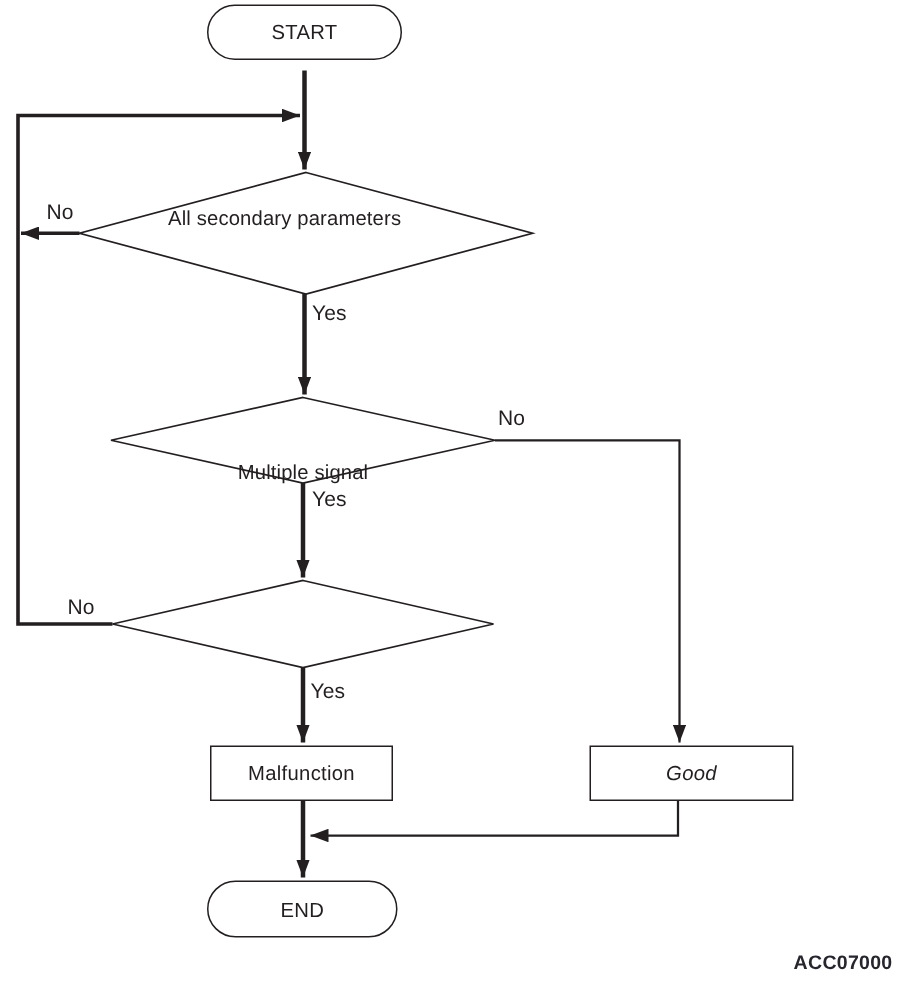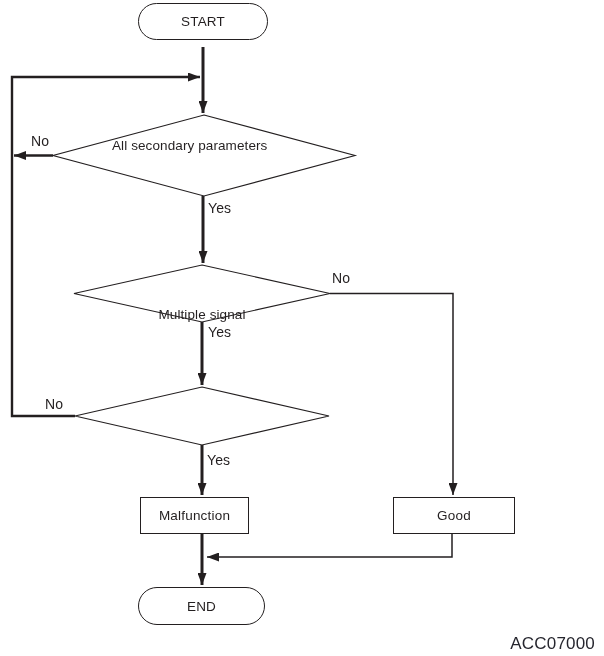--- a/index.html
+++ b/index.html
@@ -59,22 +59,22 @@
     font-size: 13.5px;
     line-height: 19px;
     white-space: nowrap;
     letter-spacing: 0.1px;
   }
   .dtext.centered { text-align: center; white-space: nowrap; }
   .figcode {
     position: absolute;
     right: 9px;
     top: 634px;
-    font-size: 17px;
-    font-weight: 400;
+    font-size: 13px;
+    font-weight: 700;
     letter-spacing: 0.2px;
     color: #26262e;
   }
 </style>
 </head>
 <body>
 
 <div class="stage">
 
   <svg class="lines" viewBox="0 0 604 656">
@@ -96,25 +96,25 @@
     <path class="t3" d="M202,322 L202,385" marker-end="url(#arw)"></path>
     <path class="t3" d="M202,445 L202,495" marker-end="url(#arw)"></path>
     <path class="t3" d="M202,534 L202,585" marker-end="url(#arw)"></path>
     <path class="t15" d="M452,534 L452,557 L207,557" marker-end="url(#arw)"></path>
   </svg>
 
   <div class="node pill" style="left:138px; top:3px; width:130px; height:37px;">
     <span>START</span>
   </div>
 
-  <div class="node" style="left:140px; top:497px; width:109px; height:37px;">
+  <div class="node" style="left:140px; top:497px; width:122px; height:37px;">
     <span>Malfunction</span>
   </div>
 
-  <div class="node" style="left:393px; top:497px; width:122px; height:37px;">
+  <div class="node" style="left:393px; top:497px; width:136px; height:37px;font-style:italic;">
     <span>Good</span>
   </div>
 
   <div class="node pill" style="left:138px; top:587px; width:127px; height:38px;text-align:right;">
     <span>END</span>
   </div>
 
   <div class="dtext" style="left:112px; top:136px;">
     <div>All secondary parameters</div>
   </div>

